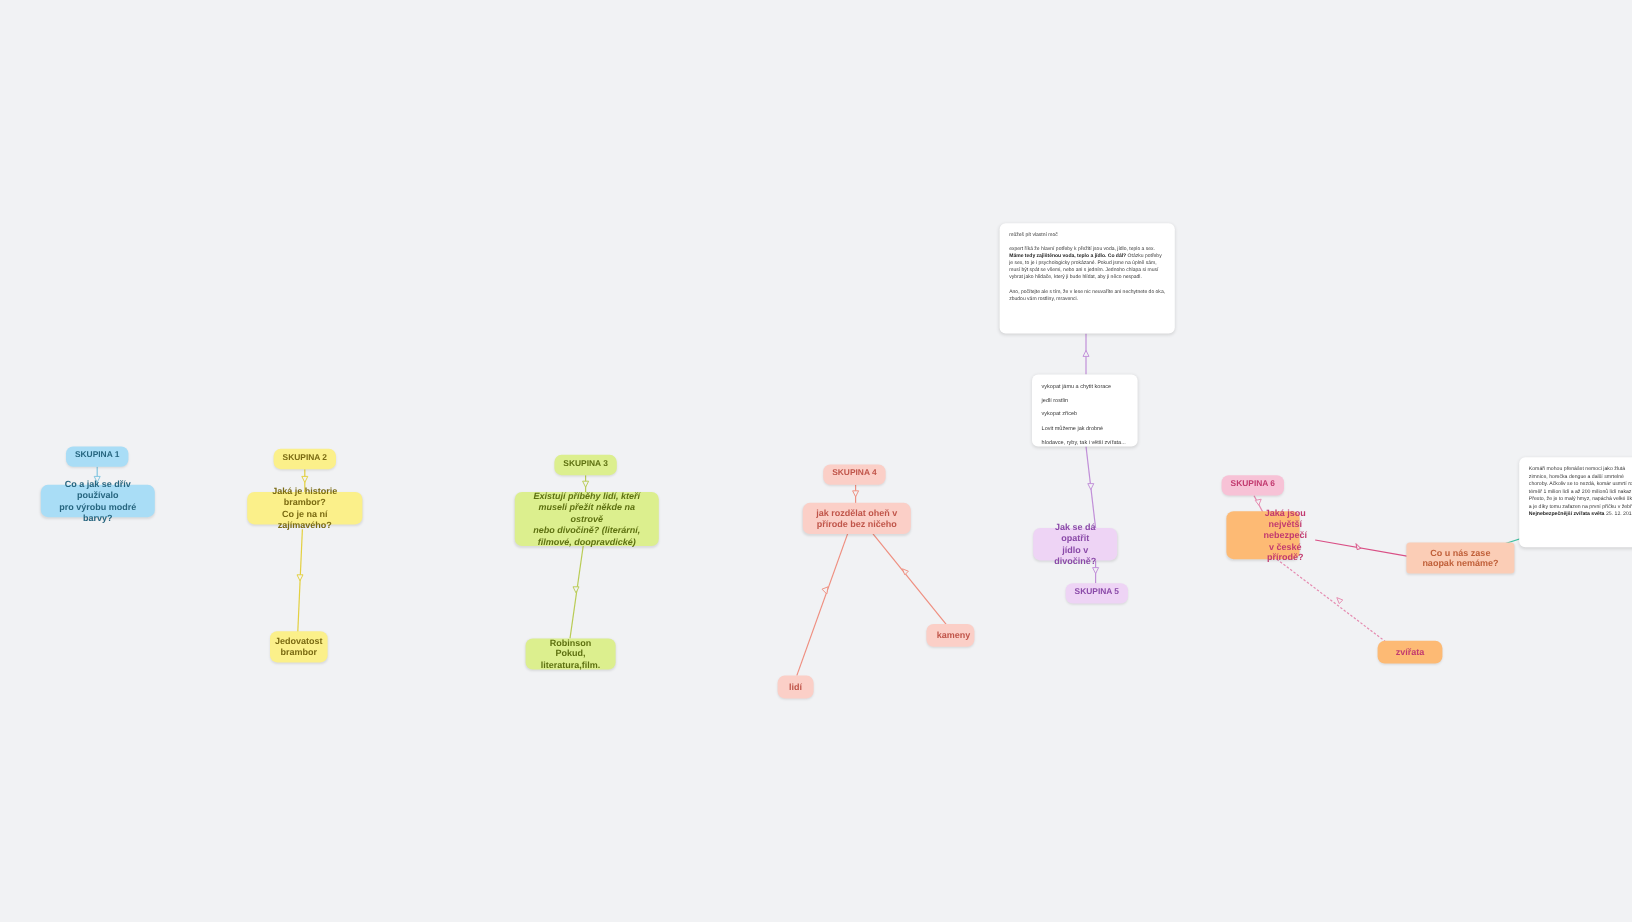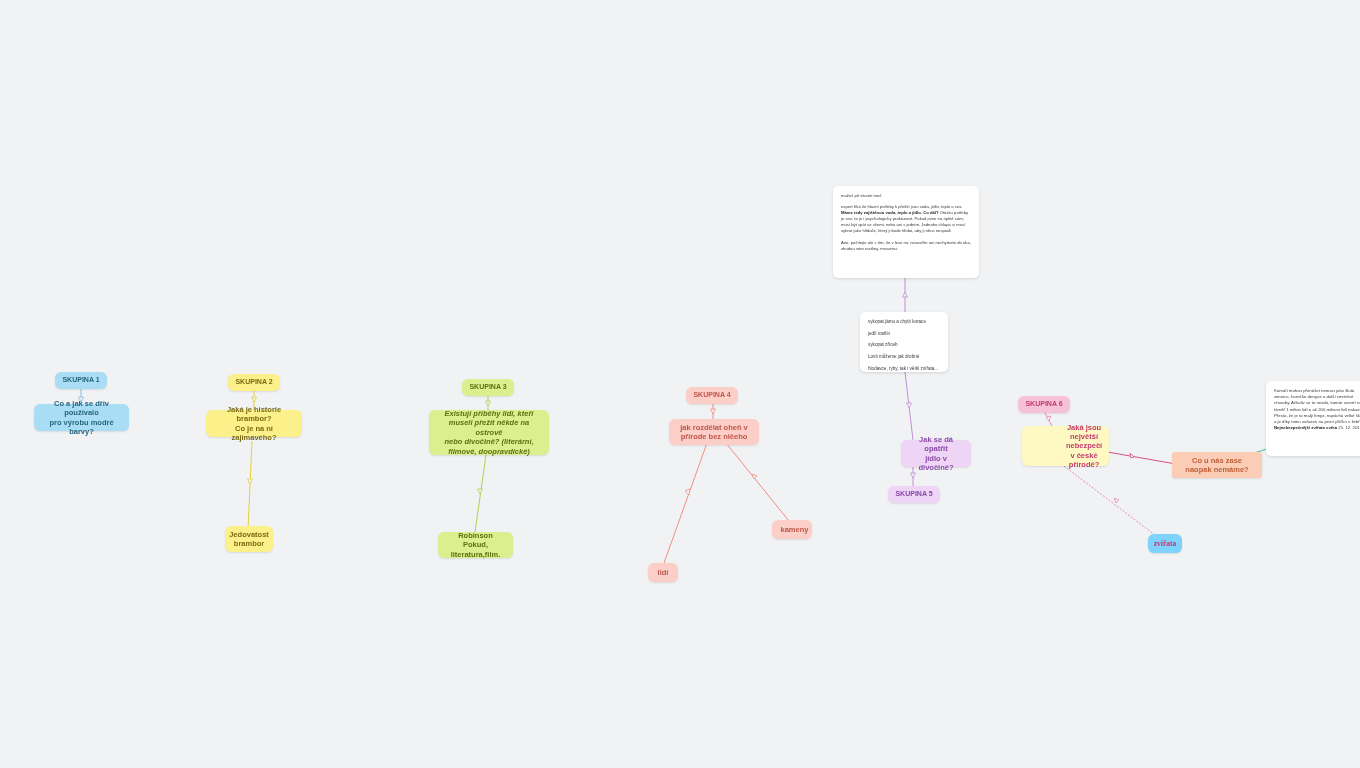--- a/index.html
+++ b/index.html
@@ -162,21 +162,21 @@
 filmové, doopravdické)</div>
   <div class="node" style="left:414px; top:532px; width:75px; height:26px; background:#dcef8e; color:#5d7010; font-size:7.5px;">Robinson Pokud,
 literatura,film.</div>
 
   <div class="node" style="left:662px; top:387px; width:52px; height:17px; background:#fbcfc7; color:#c0554a; font-size:7px;">SKUPINA 4</div>
   <div class="node" style="left:645px; top:419px; width:90px; height:26px; background:#fbcfc7; color:#c0554a; font-size:7.5px;">jak rozdělat oheň v
 přírode bez ničeho</div>
   <div class="node" style="left:624px; top:563px; width:30px; height:19px; background:#fbcfc7; color:#c0554a; font-size:7.5px;">lidí</div>
   <div class="node" style="left:748px; top:520px; width:40px; height:19px; background:#fbcfc7; color:#c0554a; font-size:7.5px;padding-left:12px;">kameny</div>
 
-  <div class="node" style="left:877px; top:440px; width:70px; height:27px; background:#eed4f5; color:#8a4aa8; font-size:7.5px;">Jak se dá opatřit
+  <div class="node" style="left:837px; top:440px; width:70px; height:27px; background:#eed4f5; color:#8a4aa8; font-size:7.5px;">Jak se dá opatřit
 jídlo v divočině?</div>
   <div class="node" style="left:864px; top:486px; width:52px; height:17px; background:#eed4f5; color:#8a4aa8; font-size:7px;">SKUPINA 5</div>
 
   <div class="note note-list" style="left:836px; top:312px; width:88px; height:60px; font-size:4.6px;">
     <p>vykopat jámu a chytit korace</p>
     <p>jedlí rostlin</p>
     <p>vykopat zříceb</p>
     <p>Lovit můžeme jak drobné</p>
     <p>hlodavce, ryby, tak i větší zvířata...</p>
   </div>
@@ -187,24 +187,24 @@
     </p>
     <p>
       <span>expert říká že hlavní potřeby k přežití jsou voda, jídlo, teplo a sex.</span><b> Máme tedy zajištěnou voda, teplo a jídlo. Co dál? </b><span>Otázku potřeby je sex, to je i psychologicky prokázané. Pokud jsme na úplně sám, musí být spát se všemi, nebo ani s jedním. Jednoho chlapa si musí vybrat jako hlídače, který ji bude hlídat, aby ji něco nespadl.</span>
     </p>
     <p>
       <span>Ano, počítejte ale s tím, že v lese nic neuvaříte ani nechytnete do oka, zbudou vám rostliny, mravenci.</span>
     </p>
   </div>
 
   <div class="node" style="left:994px; top:396px; width:52px; height:17px; background:#f7c2d6; color:#c23a6f; font-size:7px;">SKUPINA 6</div>
-  <div class="node" style="left:998px; top:426px; width:87px; height:40px; background:#fef9c3; color:#c23a6f; font-size:7.5px;padding-left:44px;">Jaká jsou největší
+  <div class="node" style="left:998px; top:426px; width:61px; height:40px; background:#fdba74; color:#c23a6f; font-size:7.5px;padding-left:44px;">Jaká jsou největší
 nebezpečí v české
 přírodě?</div>
-  <div class="node" style="left:1124px; top:534px; width:34px; height:19px; background:#7dd3fc; color:#c23a6f; font-size:7.5px;font-family:Liberation Serif, serif;">zvířata</div>
+  <div class="node" style="left:1124px; top:534px; width:54px; height:19px; background:#fdba74; color:#c23a6f; font-size:7.5px;">zvířata</div>
 
   <div class="node" style="left:1148px; top:452px; width:90px; height:26px; background:#fbcdb6; color:#c0603a; font-size:7.5px; border-radius:3px;">Co u nás zase
 naopak nemáme?</div>
 
   <div class="note" style="left:1242px; top:381px; width:112px; height:75px; font-size:4.3px;">
     <p>
       <span>Komáři mohou přenášet nemoci jako žlutá zimnice, horečka dengue a další smrtelné choroby. Ačkoliv se to nezdá, komár usmrtí ročně téměř 1 milion lidí a až 200 milionů lidí nakazí. Přesto, že je to malý hmyz, napáchá velké škody a je díky tomu zařazen na první příčku v žebříčku </span><b>Nejnebezpečnější zvířata světa</b><span> 25. 12. 2016</span>
     </p>
   </div>
 

